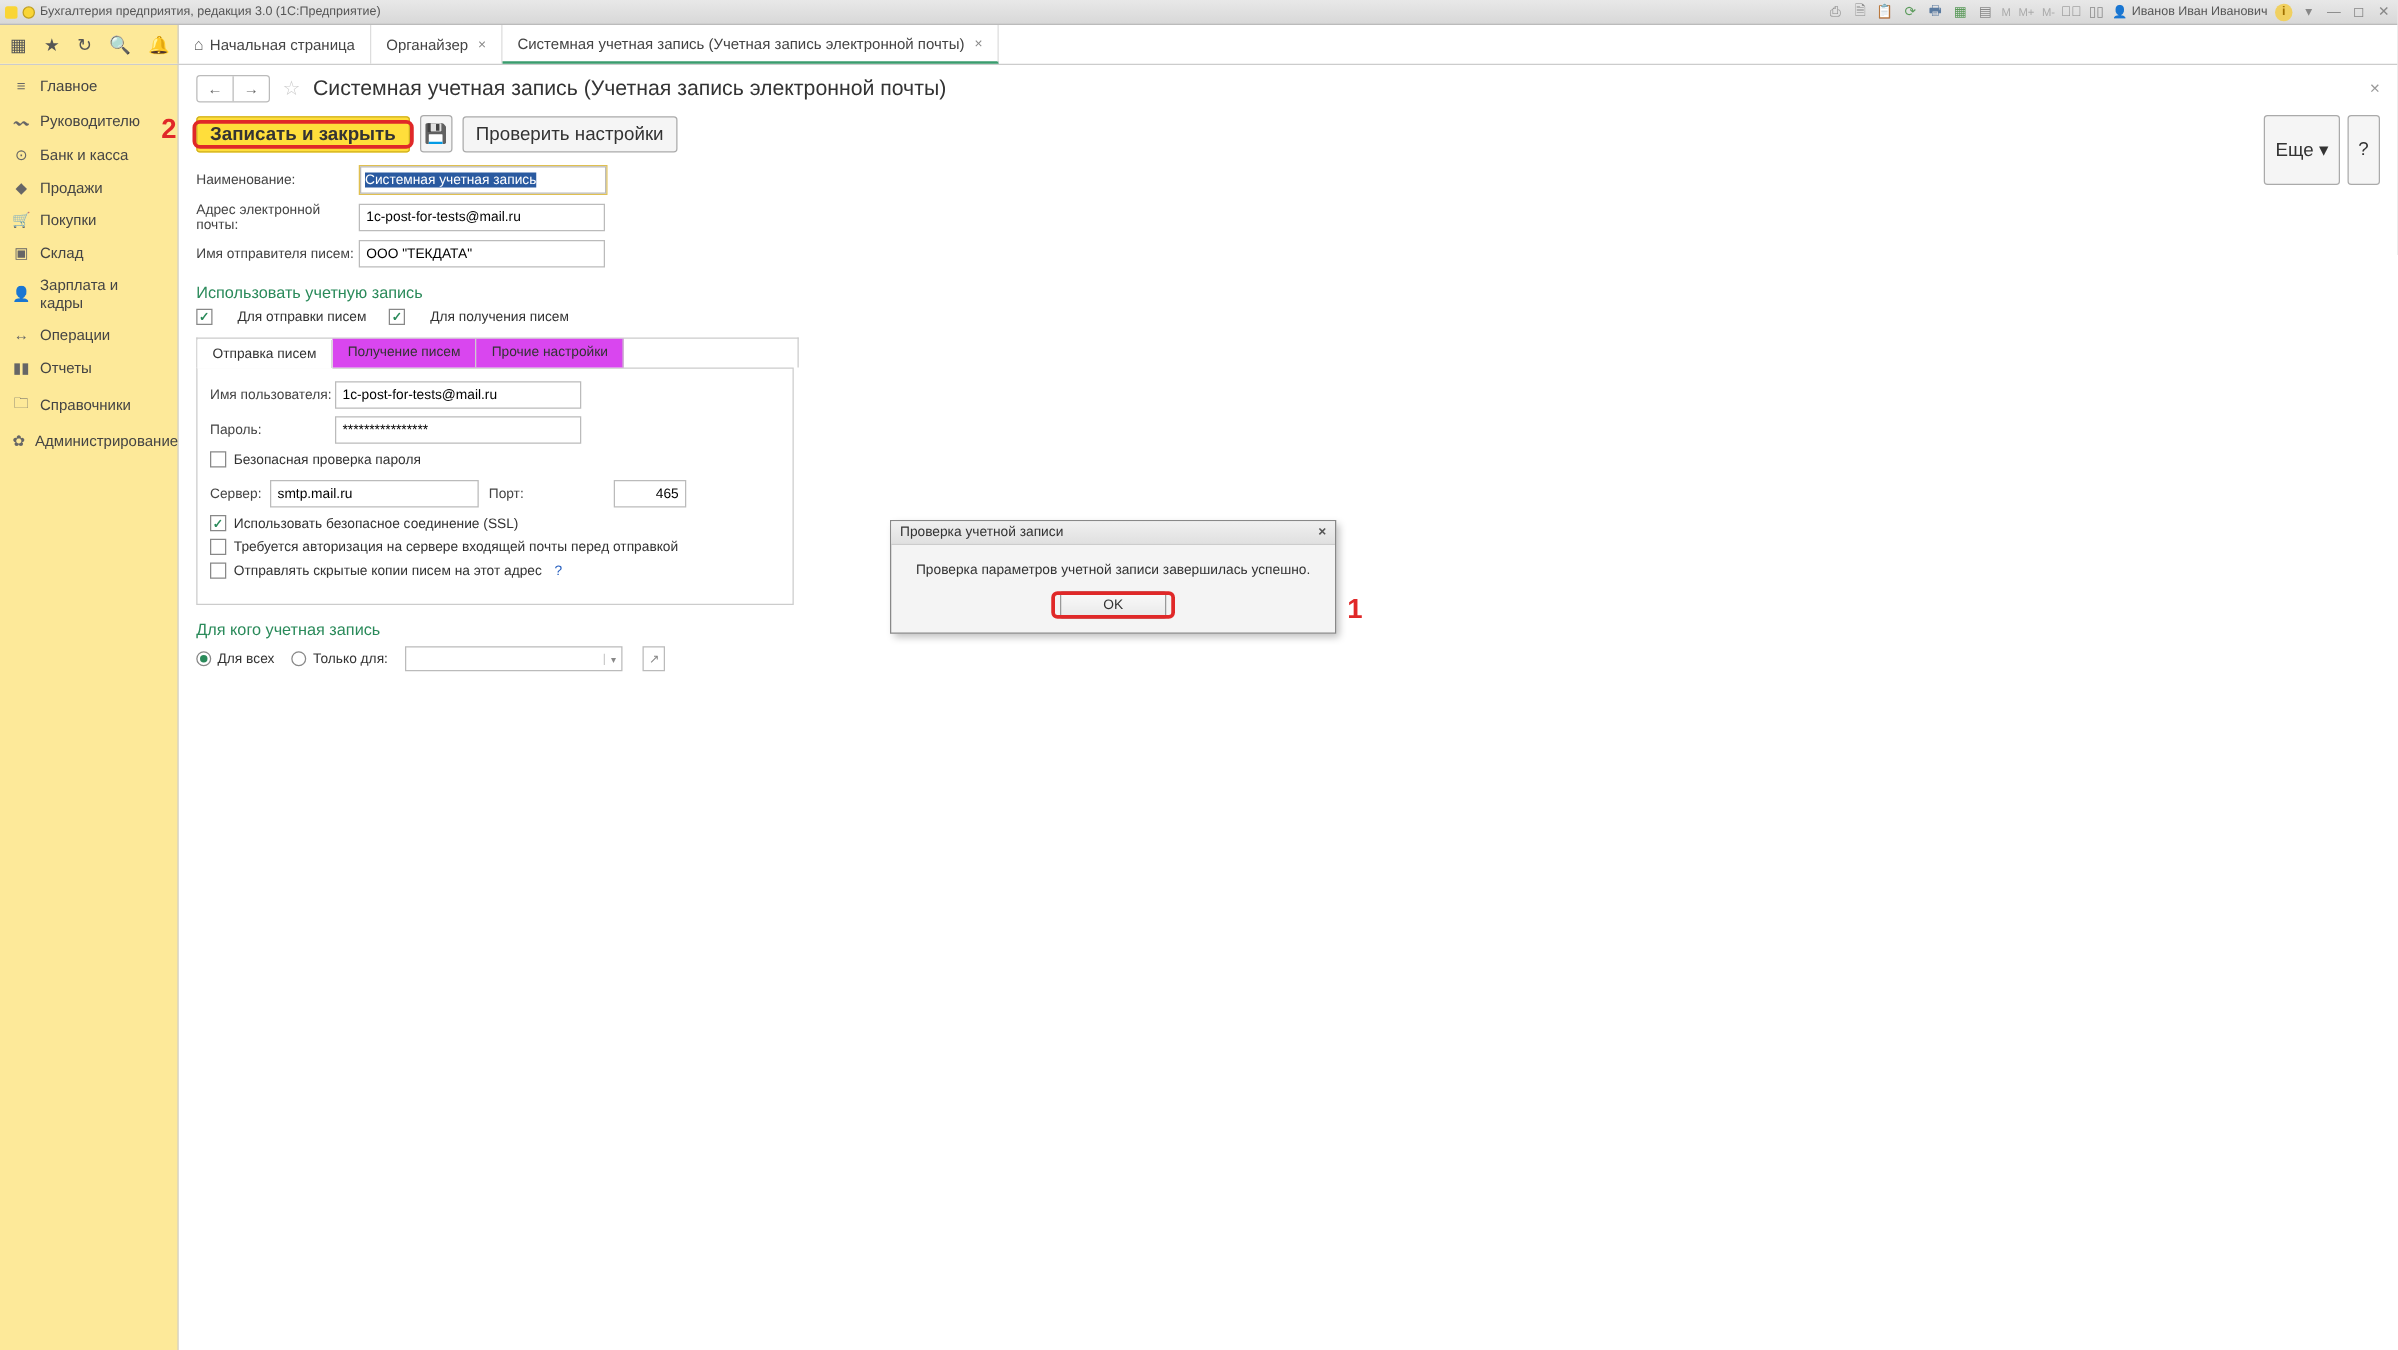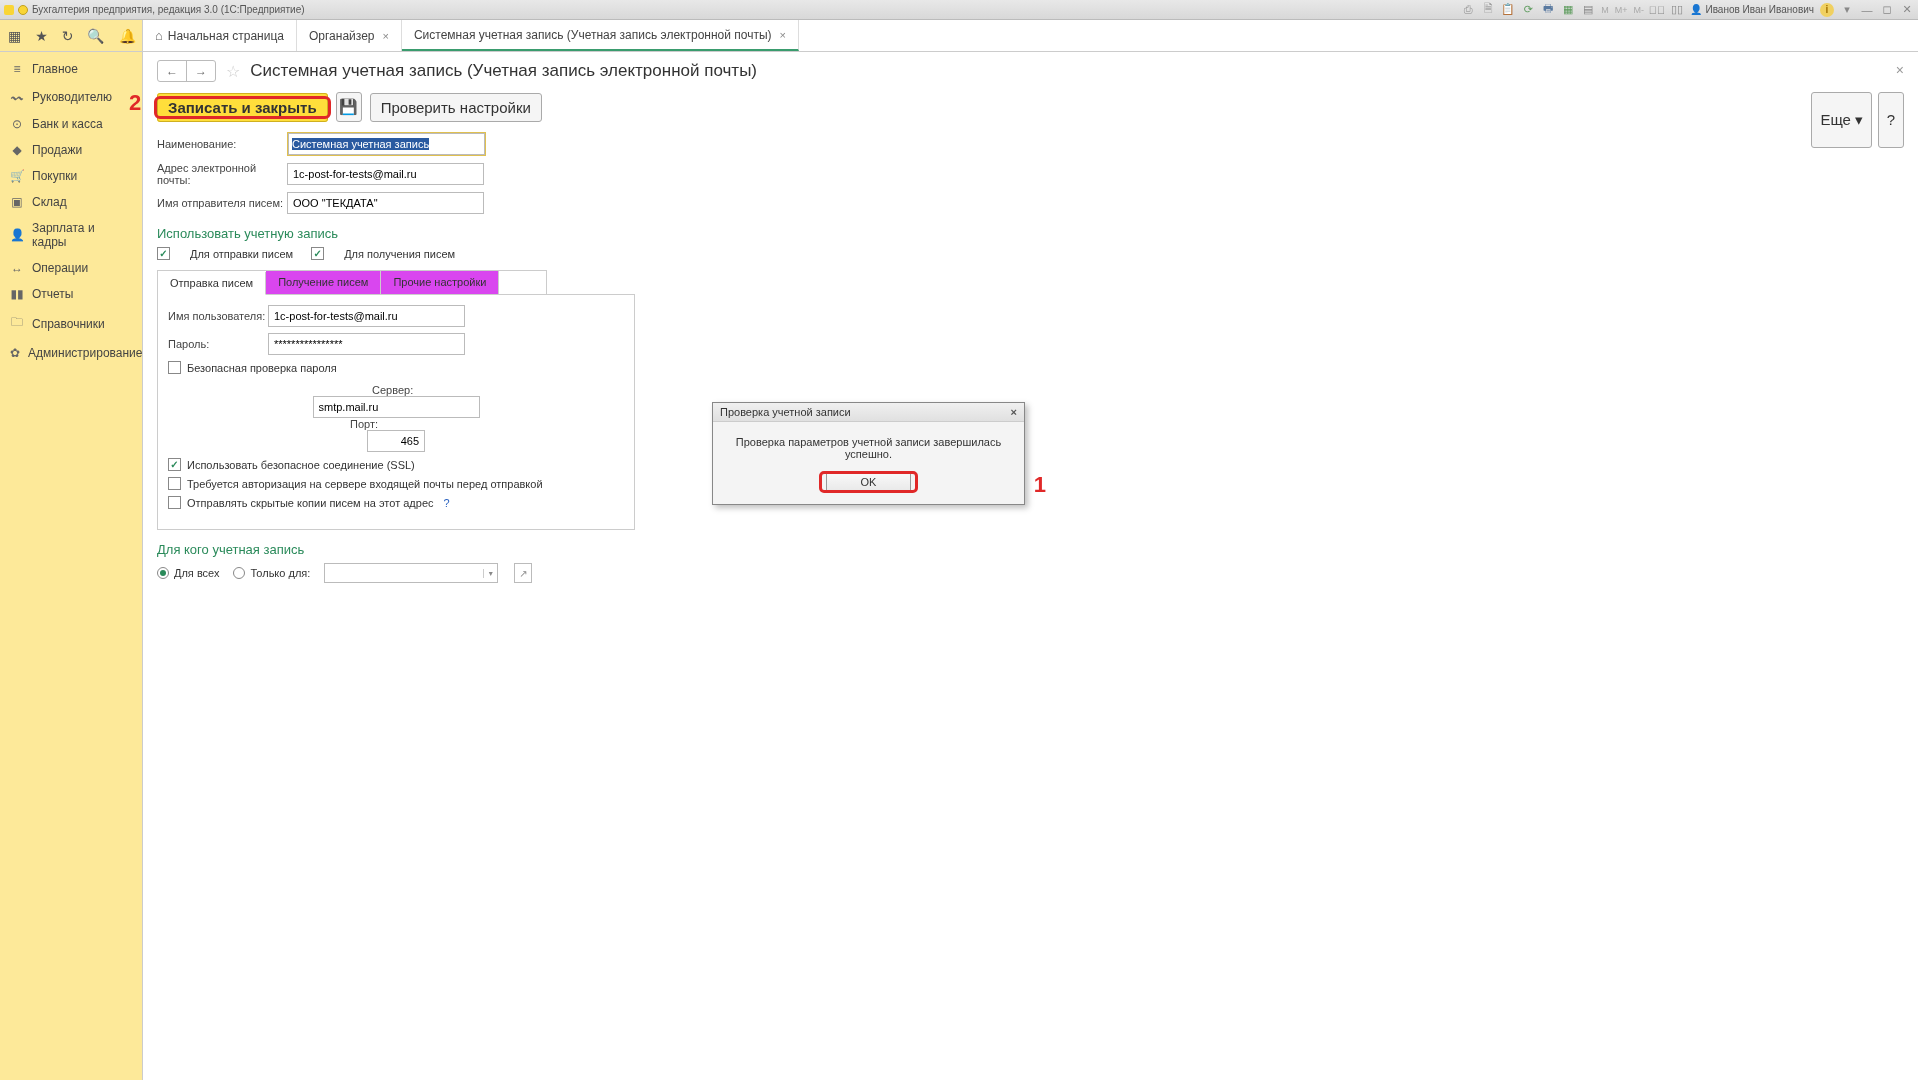--- a/index.html
+++ b/index.html
@@ -64,21 +64,21 @@
 .input-wrap-hl { border:1px solid #e0c050; padding:0; display:inline-block;}
 
 
 .section-h { color:#2a8a5a; font-size:13px; margin:12px 0 6px;}
 .chk-row { display:flex; align-items:center; gap:18px; font-size:11px;}
 .chk { display:flex; align-items:center; gap:20px;}
 .chkbox { width:13px; height:13px; border:1px solid #888; display:inline-flex; align-items:center; justify-content:center; font-size:10px; color:#2a8a5a; background:#fff; cursor:pointer;}
 .chkbox.checked::after{content:"✓"; font-weight:bold;}
 
 
-.inner-tabs { display:flex; border:1px solid #ccc; border-bottom:none; margin-top:10px; width:390px;}
+.inner-tabs { display:flex; border:1px solid #ccc; border-bottom:none; margin-top:10px; width:482px;}
 .itab { padding:5px 12px; font-size:11px; border-right:1px solid #ccc; background:#d946ef; cursor:pointer;}
 .itab.active{ background:#fff; border-bottom:1px solid #fff; position:relative; top:1px;}
 .inner-panel { border:1px solid #ccc; padding:10px 10px 14px; width:478px;}
 
 .inner-panel .form-row label { width:100px;}
 .inner-panel input.srv{ width:167px;}
 .inner-panel .port-lbl{ margin-left:8px; width:auto;}
 .inner-panel input.port{ width:58px; text-align:right;}
 
 .chk-line { display:flex; align-items:center; gap:6px; font-size:11px; margin:6px 0;}
@@ -87,21 +87,21 @@
 
 .radio-row { display:flex; align-items:center; gap:14px; font-size:11px; margin-top:4px;}
 .radio { width:12px; height:12px; border:1px solid #888; border-radius:50%; display:inline-flex; align-items:center; justify-content:center; cursor:pointer;}
 .radio.checked::after{content:""; width:6px; height:6px; background:#2a8a5a; border-radius:50%;}
 .combo { display:inline-flex; align-items:center; border:1px solid #bbb; height:20px; background:#fff;}
 .combo input{ border:none; width:158px; height:18px; padding:0 4px; font-size:11px; background:transparent;}
 .combo .dd { width:14px; text-align:center; border-left:1px solid #ccc; color:#888; font-size:8px; cursor:pointer;}
 .combo-ext { width:18px; height:20px; border:1px solid #bbb; display:inline-flex; align-items:center; justify-content:center; margin-left:2px; color:#888; font-size:10px; cursor:pointer;}
 
 
-.modal { position:absolute; left:569px; top:350px; width:313px; background:#f4f4f4; border:1px solid #888; box-shadow:3px 3px 6px rgba(0,0,0,.25); }
+.modal { position:absolute; left:569px; top:364px; width:357px; background:#f4f4f4; border:1px solid #888; box-shadow:3px 3px 6px rgba(0,0,0,.25); }
 .modal .mtitle { background:linear-gradient(#f0f0f0,#e0e0e0); padding:3px 7px; font-size:11px; display:flex; align-items:center; justify-content:space-between; border-bottom:1px solid #ccc;}
 .modal .mtitle .mx { cursor:pointer; font-weight:bold; color:#555;}
 .modal .mbody { padding:14px 12px; font-size:11px; text-align:center;}
 .modal .mfoot { display:flex; justify-content:center; padding:0 0 14px; position:relative;}
 .modal .okbtn { border:1px solid #999; background:linear-gradient(#fafafa,#e8e8e8); padding:4px 34px; font-size:11px; cursor:pointer; border-radius:2px;}
 .modal .annot1 { position:absolute; right:-22px; bottom:6px; font-size:22px; font-weight:bold; color:#e02828;}
 .okwrap { outline:3px solid #e02828; padding:2px 4px; border-radius:2px;}
 
 </style>
 </head>
@@ -272,21 +272,21 @@
         <input type="text" value="1c-post-for-tests@mail.ru" style="">
       </div>
       <div class="form-row">
         <label>Пароль:</label>
         <input type="text" value="****************" style="">
       </div>
       <div class="chk-line">
           <span class="chkbox"></span>
           <span>Безопасная проверка пароля</span>
         </div>
-      <div class="form-row" style="margin-top:10px;flex-direction:column;">
+      <div class="form-row" style="margin-top:10px;">
         <label style="width:48px;">Сервер:</label>
         <input type="text" class="srv" value="smtp.mail.ru" style="">
         <label class="port-lbl">Порт:</label>
         <input type="text" class="port" value="465" style="">
       </div>
       <div class="chk-line">
           <span class="chkbox checked"></span>
           <span>Использовать безопасное соединение (SSL)</span>
         </div>
       <div class="chk-line">

